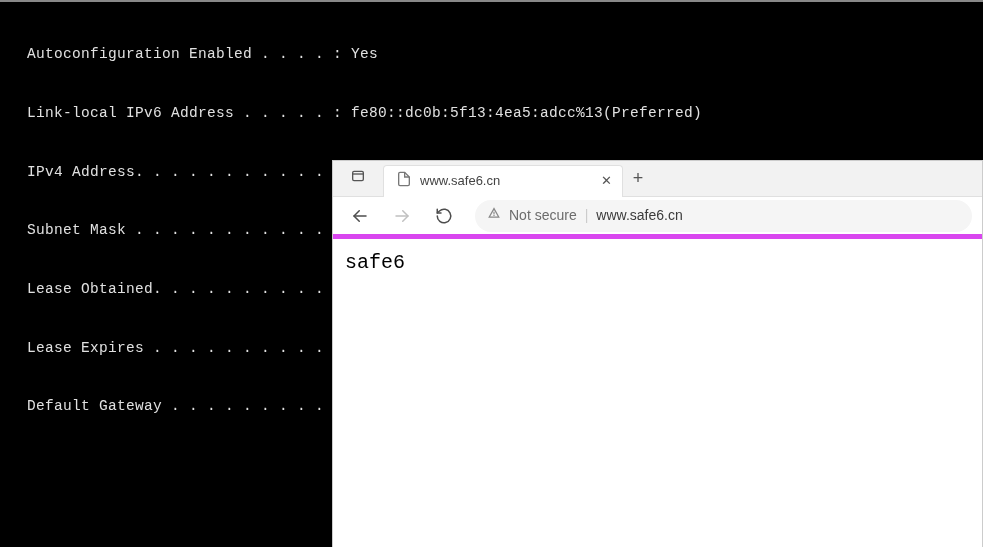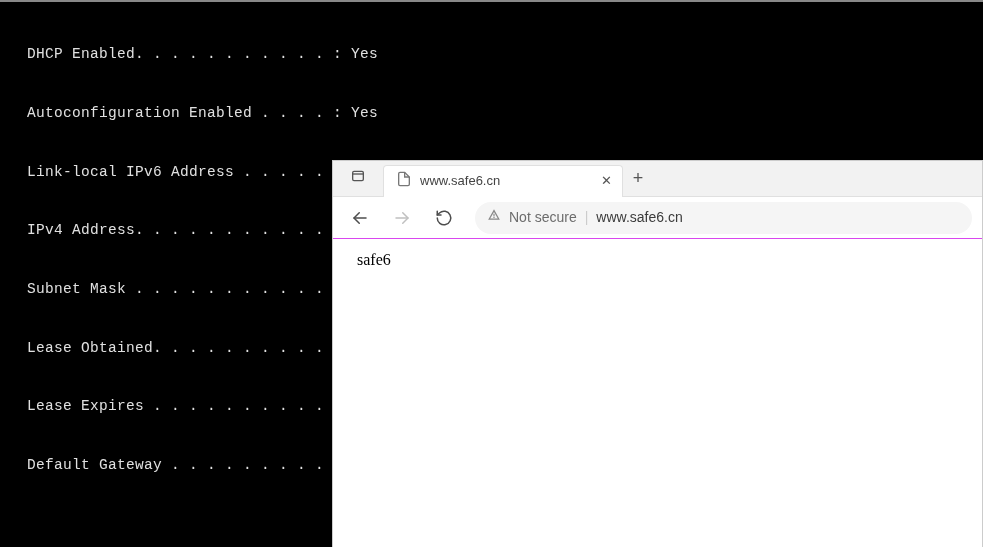--- a/index.html
+++ b/index.html
@@ -73,21 +73,21 @@
       font-size: 18px;
       cursor: pointer;
     }
     .toolbar {
       display: flex;
       align-items: center;
       height: 42px;
       padding: 0 10px;
       gap: 8px;
       background: #fff;
-      border-bottom: 1px solid #d946ef;
+      border-bottom: 5px solid #d946ef;
     }
     .nav-btn {
       width: 34px;
       height: 34px;
       display: flex;
       align-items: center;
       justify-content: center;
       color: #4d4d4d;
       cursor: pointer;
       border-radius: 4px;
@@ -106,31 +106,30 @@
       gap: 8px;
       font-size: 14px;
       color: #555;
       margin-left: 6px;
     }
     .warn-icon svg { width: 14px; height: 14px; }
     .notsecure { color: #6c6c6c; }
     .divider { color: #ccc; }
     .url { color: #3b3b3b; }
     .content {
-      padding: 10px 24px;
-      font-family: Liberation Serif, serif;
-      font-size: 16px;
+      padding: 10px 12px;
+      font-family: Liberation Mono, monospace;
+      font-size: 20px;
       color: #000;
     }
   </style>
 </head>
 <body>
 
 <div class="terminal">
-  <span class="tline">   DHCP Enabled. . . . . . . . . . . : Yes</span>
   <span class="tline">   Autoconfiguration Enabled . . . . : Yes</span>
   <span class="tline">   Link-local IPv6 Address . . . . . : fe80::dc0b:5f13:4ea5:adcc%13(Preferred)</span>
   <span class="tline">   IPv4 Address. . . . . . . . . . . : 192.168.6.5(Preferred)</span>
   <span class="tline">   Subnet Mask . . . . . . . . . . . : 255.255.255.0</span>
   <span class="tline">   Lease Obtained. . . . . . . . . . : Monday, December 6, 2021 11:35:38 PM</span>
   <span class="tline">   Lease Expires . . . . . . . . . . : Tuesday, December 7, 2021 11:36:31 PM</span>
   <span class="tline">   Default Gateway . . . . . . . . . :</span>
   
   
   

